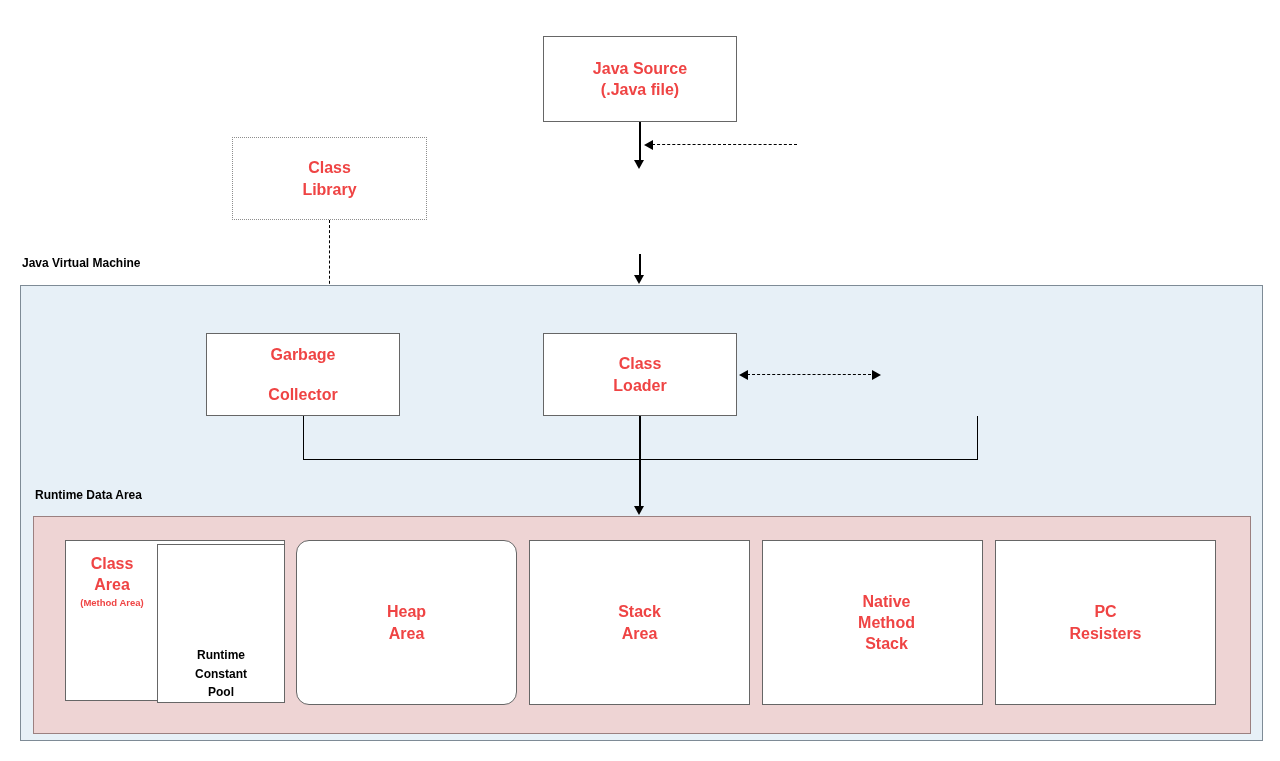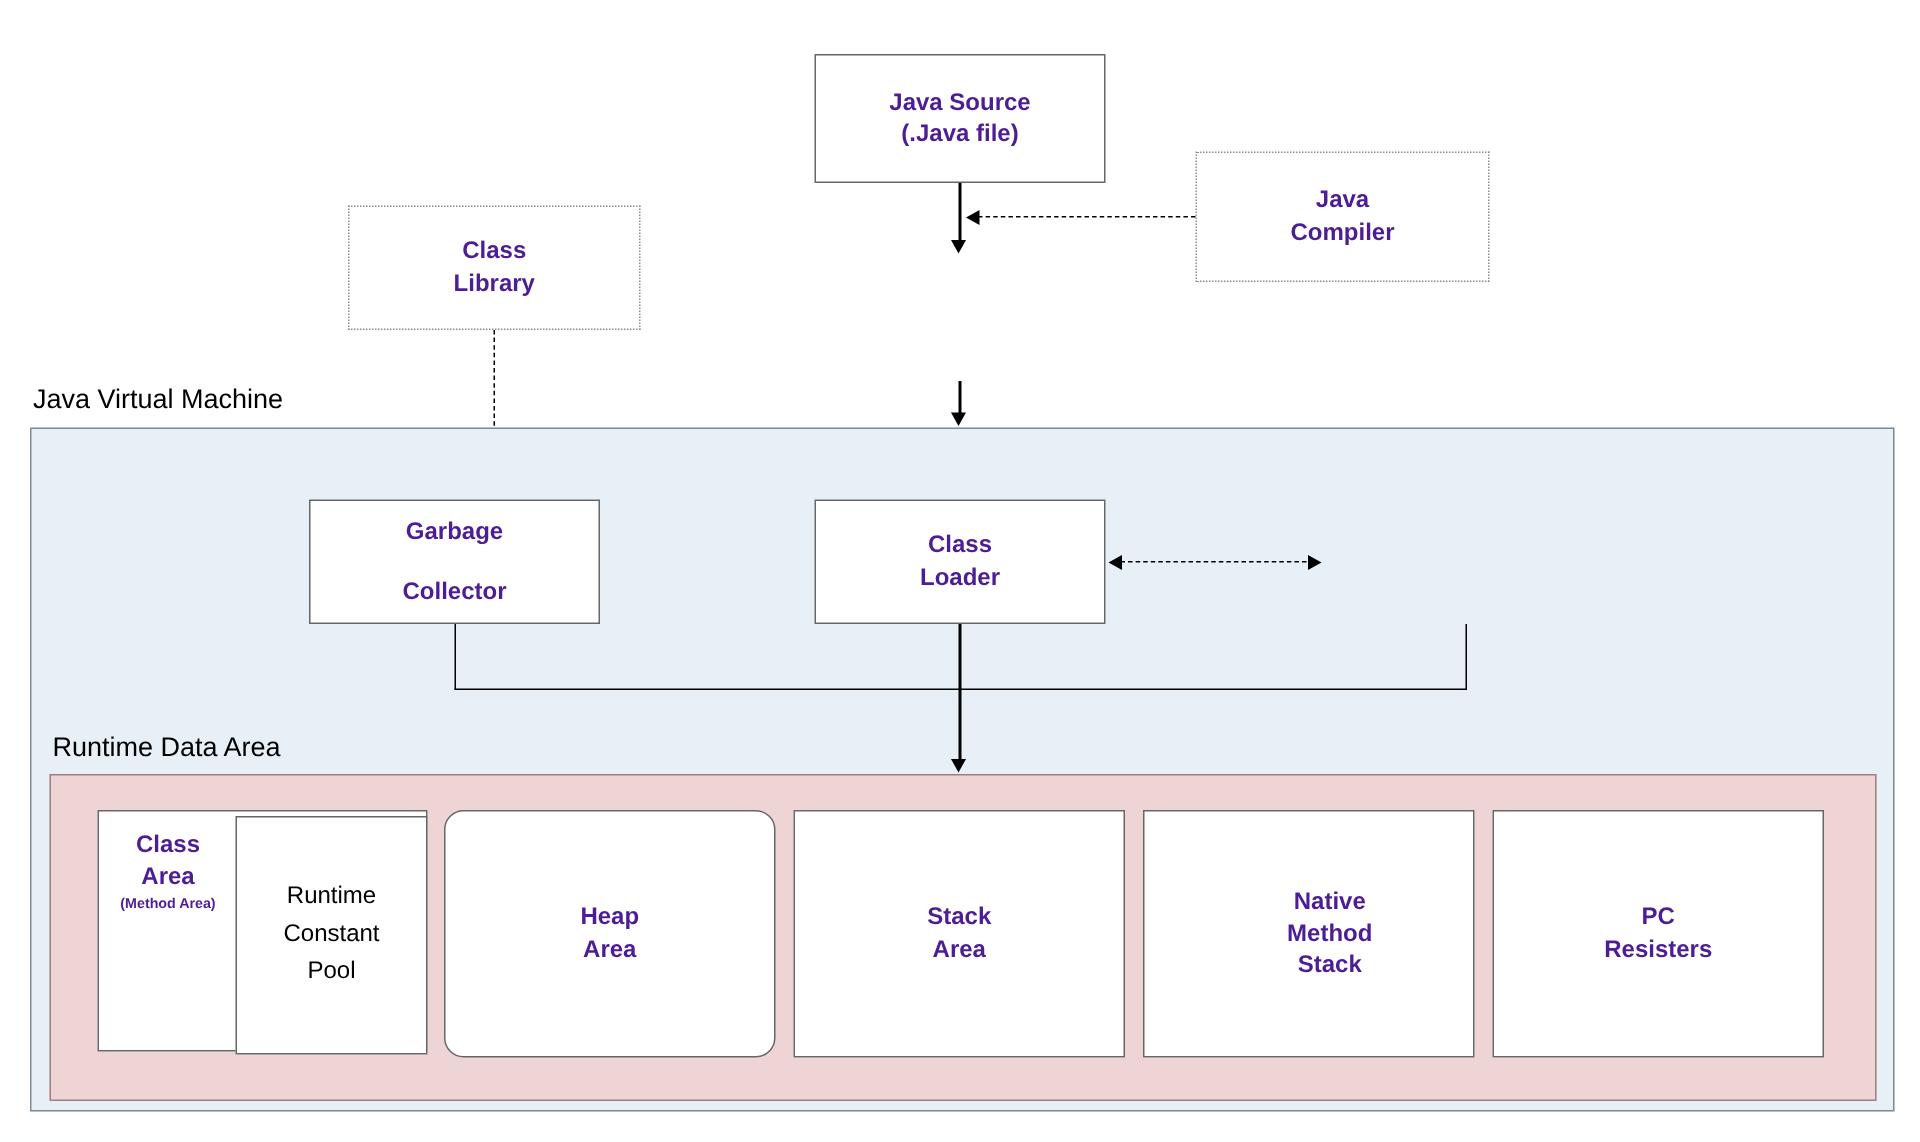--- a/index.html
+++ b/index.html
@@ -27,21 +27,21 @@
     background: #ffffff;
     border: 1px solid #666666;
     display: flex;
     flex-direction: column;
     align-items: center;
     justify-content: center;
     text-align: center;
     font-size: 16px;
     font-weight: bold;
     line-height: 1.32;
-    color: #4c1d95;
+    color: #ef4444;
   }
   .box.dotted {
     border: 1px dotted #8d8d8d;
     background: #ffffff;
   }
   .box .line2 { display: block; }
 
   
   .container {
     position: absolute;
@@ -52,22 +52,22 @@
     border: 1px solid #7e8b96;
   }
   #rda-container {
     background: #eed4d4;
     border: 1px solid #9b8080;
   }
 
   
   .panel-label {
     position: absolute;
-    font-size: 18px;
-    font-weight: normal;
+    font-size: 12px;
+    font-weight: bold;
     color: #000000;
     white-space: nowrap;
   }
 
   
   #class-area-box {
     justify-content: flex-start;
     padding-top: 12px;
   }
   #class-area-text {
@@ -86,25 +86,25 @@
     font-weight: bold;
     margin-top: 2px;
     line-height: 1.2;
   }
   #rcp-box {
     position: absolute;
     box-sizing: border-box;
     background: #ffffff;
     border: 1px solid #666666;
     display: flex;
-    align-items: center;
+    align-items: flex-end;
     justify-content: center;
     text-align: center;
-    font-size: 16px;
-    font-weight: normal;
+    font-size: 12px;
+    font-weight: bold;
     line-height: 1.55;
   }
 
   
   .ln {
     position: absolute;
     background: #000000;
   }
   .ln.v { width: 1.6px; }
   .ln.h { height: 1.6px; }
@@ -146,24 +146,20 @@
 </head>
 <body>
 
 <div id="canvas">
 
   <div class="box" id="java-source-box" style="left:543px; top:36px; width:194px; height:86px;">
     <span>Java Source</span>
     <span class="line2">(.Java file)</span>
   </div>
 
-  <div class="box dotted" id="java-compiler-box" style="left:797px; top:101px; width:196px; height:87px;">
-    <span>Java</span>
-    <span class="line2">Compiler</span>
-  </div>
 
   <div class="box dotted" id="class-library-box" style="left:232px; top:137px; width:195px; height:83px;">
     <span>Class</span>
     <span class="line2">Library</span>
   </div>
 
 
   <div class="ln v" style="left:639.2px; top:122px; height:39px;"></div>
   <div class="arrow-down" style="left:634px; top:160px;"></div>
 

